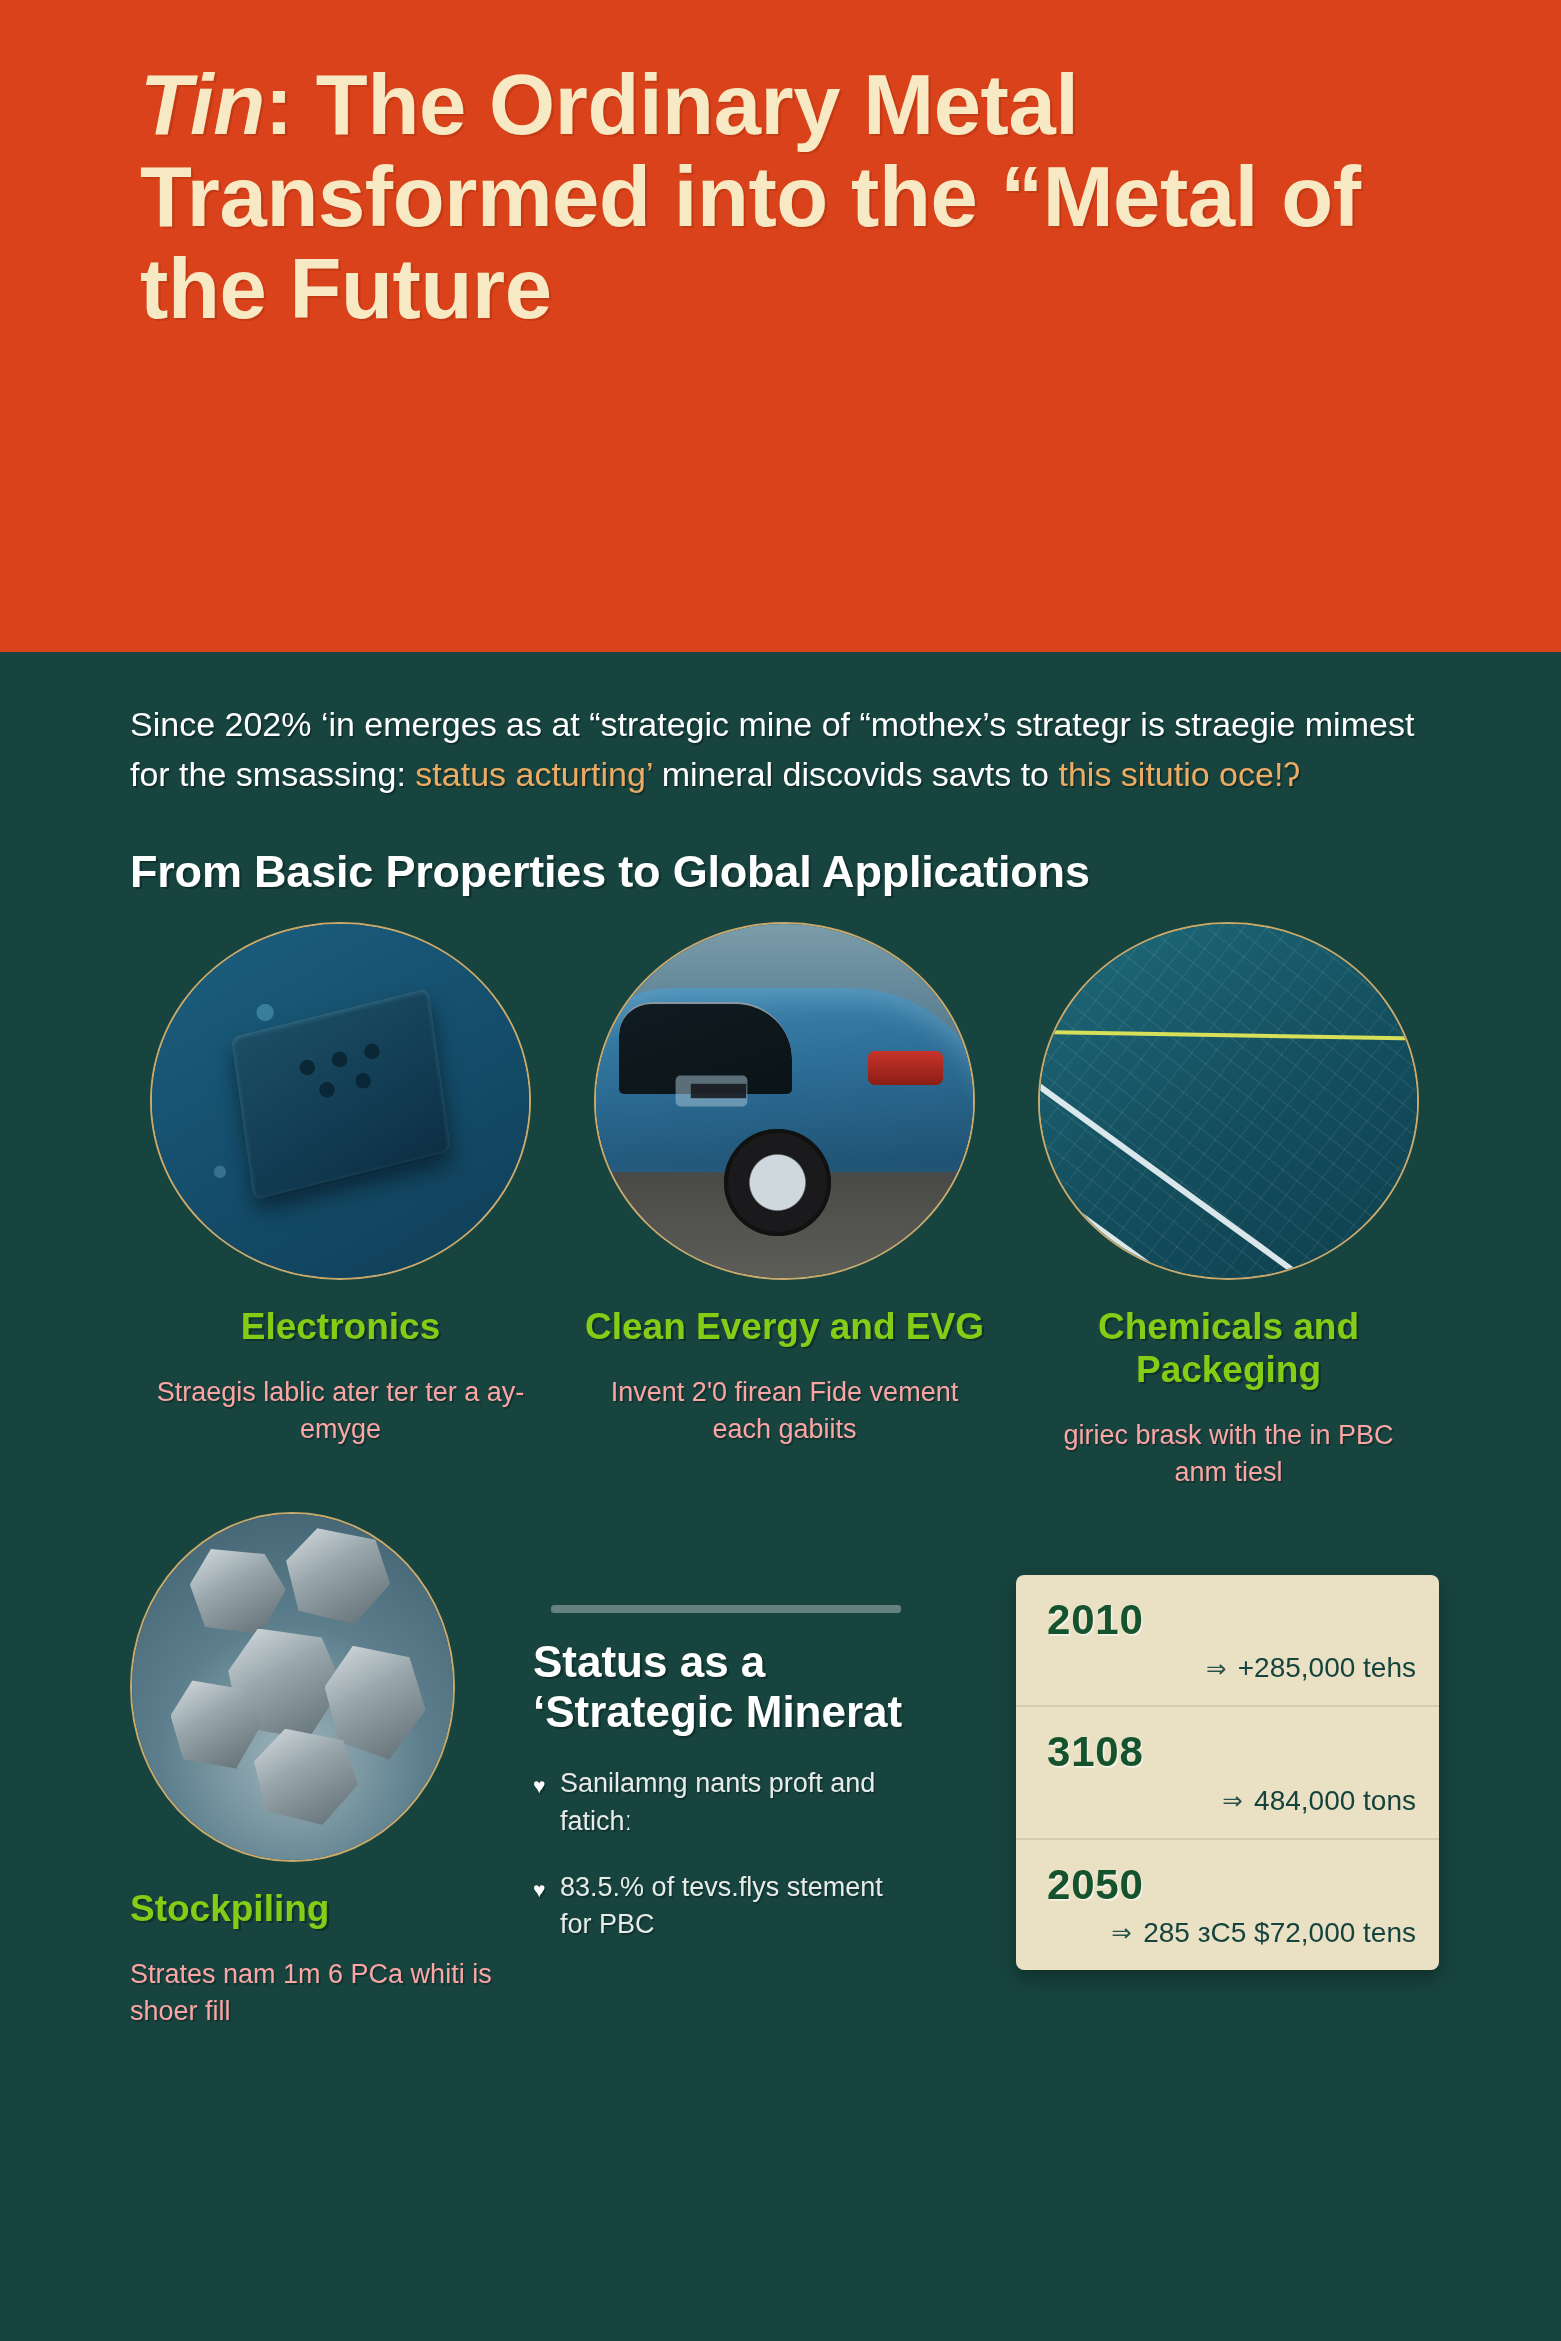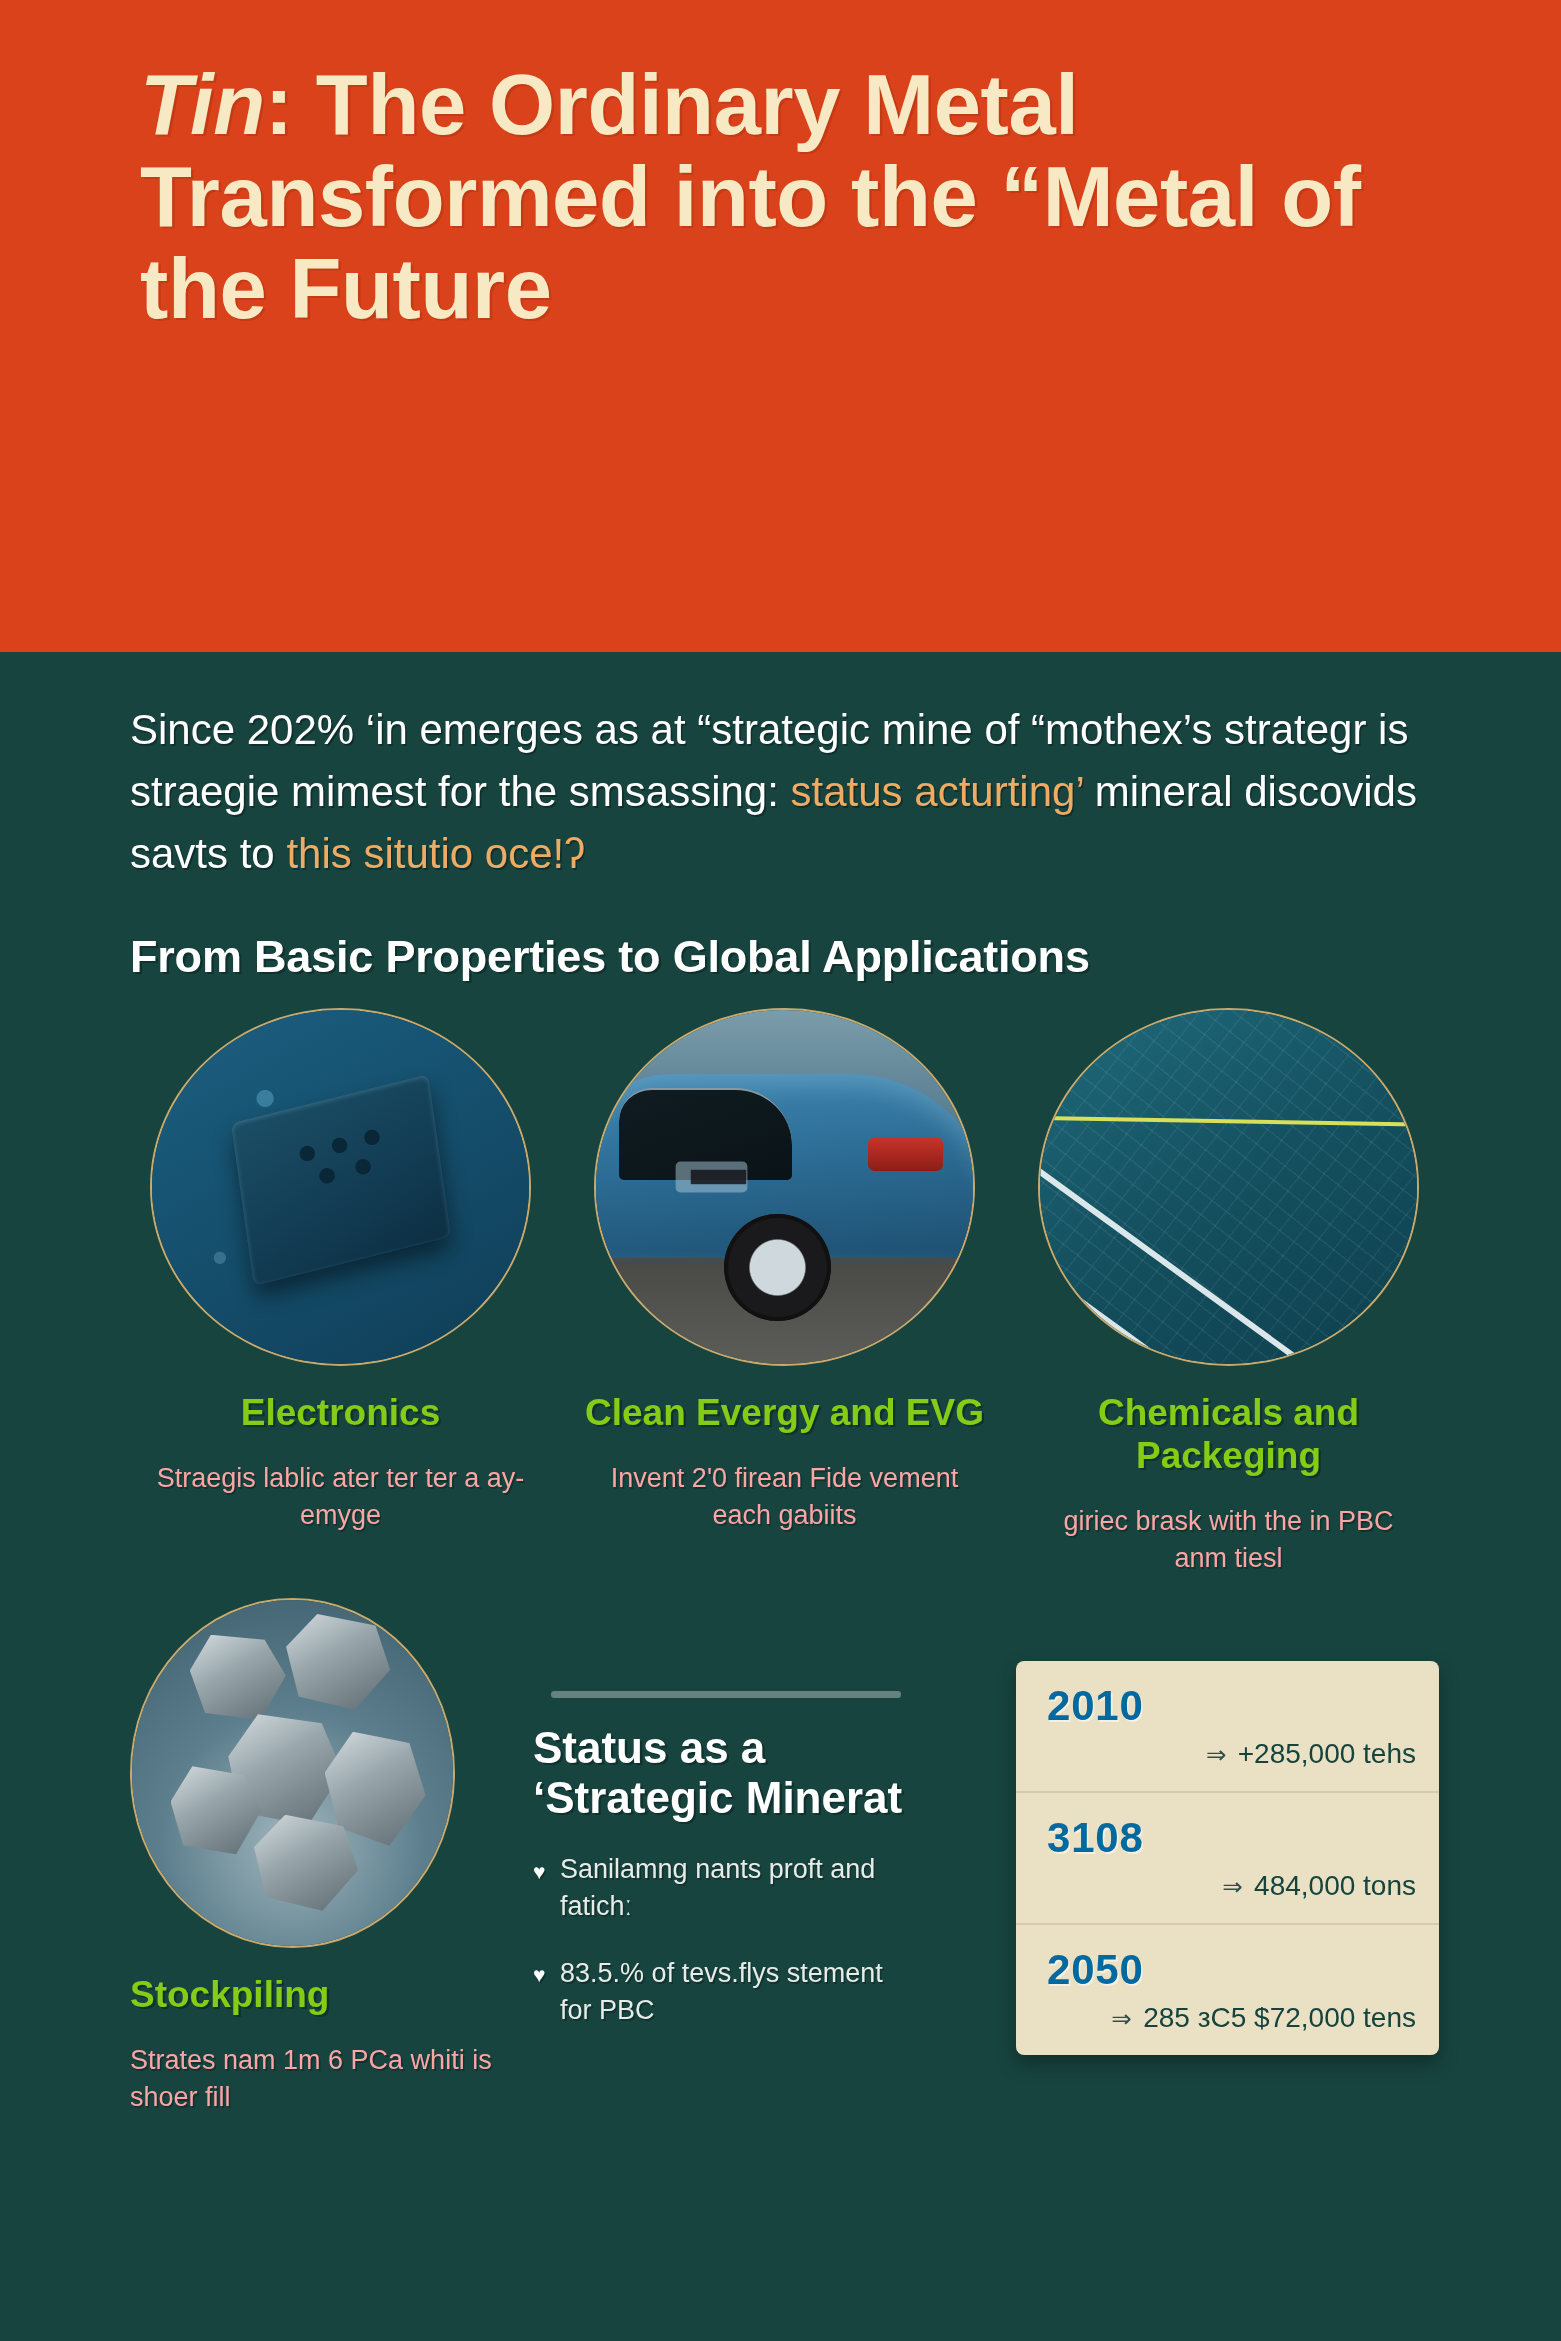--- a/index.html
+++ b/index.html
@@ -42,21 +42,21 @@
   }
 
   
   .body {
     flex: 1 1 auto;
     padding: 47px 122px 0 130px;
     position: relative;
   }
 
   .intro {
-    font-size: 42px;
+    font-size: 34px;
     line-height: 1.48;
     color: #ffffff;
     max-width: 1317px;
     margin-bottom: 46px;
     text-shadow: 1.6px 1.6px 0 rgba(0,0,0,0.30);
   }
   .intro .accent { color: #edab63; }
 
   .section-heading {
     font-size: 45px;
@@ -272,21 +272,21 @@
     margin-left: auto;
   }
   .tl-row {
     padding: 21px 23px 21px 31px;
     border-bottom: 2.4px solid #d6cbab;
   }
   .tl-row:last-child { border-bottom: none; }
   .tl-year {
     font-size: 42px;
     font-weight: 700;
-    color: #0369a1;
+    color: #14532d;
     letter-spacing: 0.8px;
     text-shadow: 1.6px 1.6px 0 rgba(255,255,255,0.5);
   }
   .tl-val {
     font-size: 28px;
     color: #15433e;
     text-align: right;
     margin-top: 8.1px;
     display: flex;
     align-items: center;

